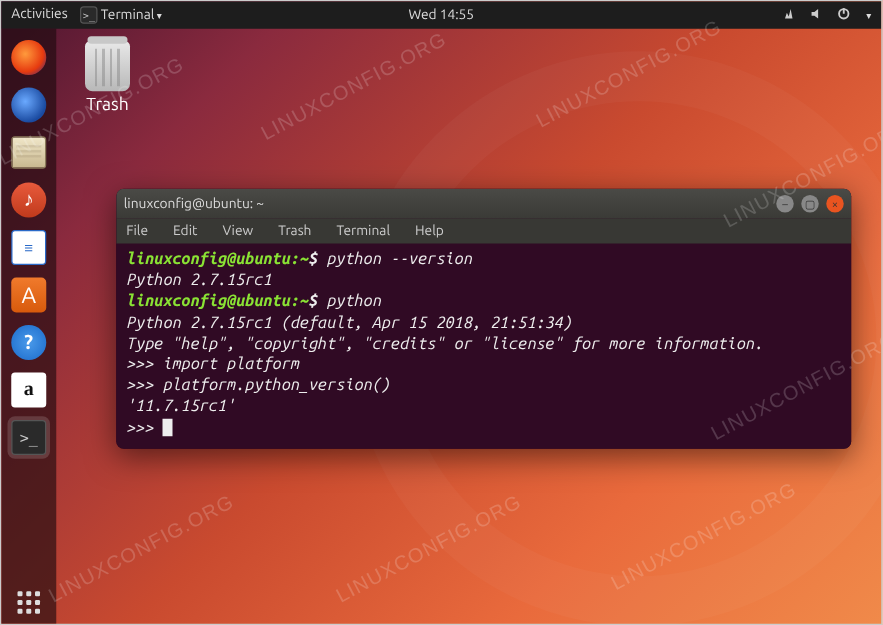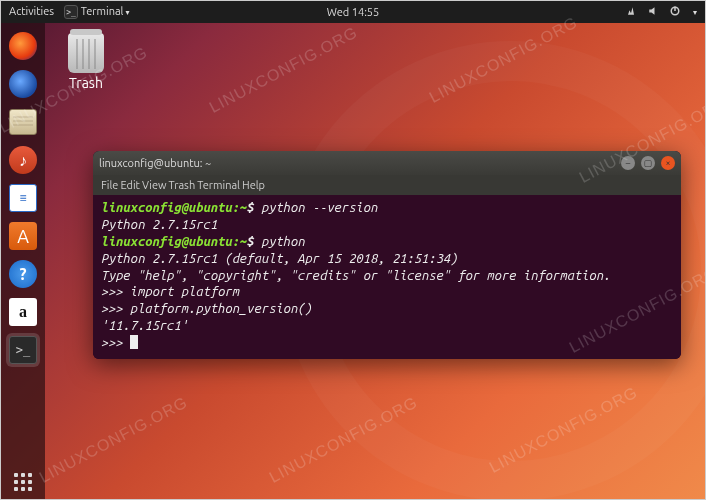--- a/index.html
+++ b/index.html
@@ -66,21 +66,21 @@
     height: 24px; background: linear-gradient(#4a4a46,#3a3a36); display: flex;
     align-items: center; padding: 0 6px; font-size: 11px; color: #ddd;
   }
   .titlebar .title { flex: 1; text-align: left; }
   .win-btn { width: 14px; height: 14px; border-radius: 50%; margin-left: 6px; display:flex;align-items:center;justify-content:center;font-size:9px;color:#333; }
   .win-close { background: #e95420; }
   .win-min { background: #888; }
   .win-max { background: #888; }
   .menubar {
     height: 20px; background: #383834; display: flex; align-items: center;
-    gap: 2px; padding: 0 8px; font-size: 11px; color: #ccc;
+    gap: 20px; padding: 0 8px; font-size: 11px; color: #ccc;
   }
   .term-body {
     background: #300a24; padding: 4px 8px 8px;
     font-family: "Ubuntu Mono","DejaVu Sans Mono",monospace; font-size: 13px;
     line-height: 1.3; color: #eee; font-style: italic;
   }
   .prompt-user { color: #8ae234; font-weight: bold; }
   .prompt-sep { color: #eee; font-weight: bold; }
   .cursor { display: inline-block; width: 8px; height: 14px; background: #eee; vertical-align: text-bottom; }
   

